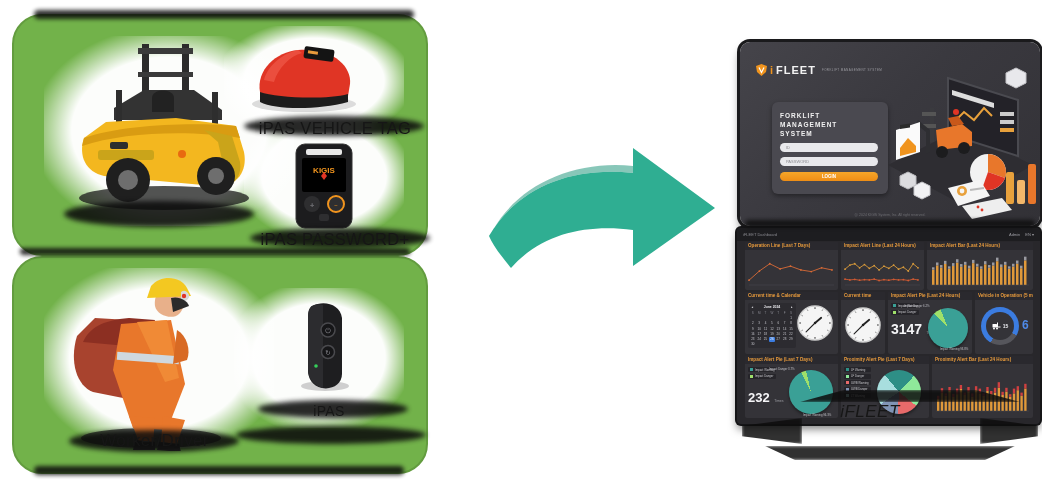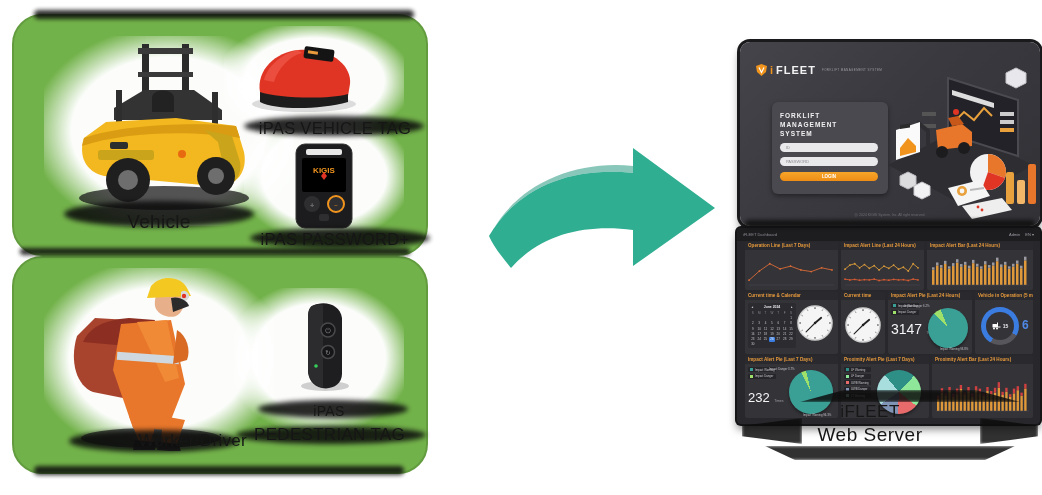--- a/index.html
+++ b/index.html
@@ -41,36 +41,36 @@
   .dash-header .ht{color:#8a8a90;font-size:4px;}
   .dash-header .hr{color:#9a9aa0;font-size:4px;display:flex;gap:5px;}
   .panel{position:absolute;background:#343338;border-radius:2px;overflow:visible;}
   .ptitle{position:absolute;left:0;top:0;right:0;height:8px;background:#2a292e;color:#e89b3c;
     font-size:4.6px;font-weight:bold;line-height:8px;padding-left:3px;white-space:nowrap;overflow:hidden;border-radius:2px 2px 0 0;}
   .chart-svg{position:absolute;left:2px;top:10px;}
   .legend{position:absolute;display:flex;flex-direction:column;gap:1.5px;}
   .lrow{display:flex;align-items:center;gap:2px;background:#26252a;padding:.5px 2px;border-radius:1px;}
   .lsw{width:3px;height:3px;flex:none;}
   .ltx{color:#c9c9ce;font-size:2.8px;white-space:nowrap;}
-  .bigval{color:#f5f5f7;font-weight:normal;}
+  .bigval{color:#f5f5f7;font-weight:bold;}
   .unit{color:#9a9aa0;font-size:3.5px;}
   .pie{position:absolute;border-radius:50%;}
   .pielab{position:absolute;color:#c2c2c8;font-size:2.8px;white-space:nowrap;line-height:1.2;}
   .cal{position:absolute;background:#2c2b30;border-radius:2px;padding:1px 2px;}
   .cal-head{display:flex;justify-content:space-between;align-items:center;color:#e8e8ec;font-size:3.4px;font-weight:bold;padding:1px 1px;}
   .cal-grid{display:grid;grid-template-columns:repeat(7,1fr);gap:.6px;margin-top:1px;}
   .cal-grid span{font-size:3px;color:#c4c4ca;text-align:center;width:5.6px;line-height:4.6px;}
   .cal-grid span.wd{color:#8a8a92;}
   .cal-grid span.sel{background:#3b7ce0;color:#fff;border-radius:1px;}
   .clockc{position:absolute;}
   .gauge-ring{position:absolute;border-radius:50%;}
   .gauge-hole{position:absolute;border-radius:50%;background:#343338;display:flex;align-items:center;justify-content:center;gap:2px;}
   .gauge-num{color:#e9e9ee;font-size:5px;font-weight:bold;}
   .gauge-out{position:absolute;color:#4f8ae8;font-weight:bold;font-size:12px;}
-  .caption{position:absolute;color:#161616;text-align:center;letter-spacing:.5px;}
+  .caption{position:absolute;color:#161616;text-align:center;letter-spacing:.5px;font-style:italic;}
   .wedge{position:absolute;background:#0d0d0d;opacity:.85;filter:blur(1.5px);}
 </style>
 </head>
 <body>
 
 <div class="stage">
 
   <div class="green-box box-top">
     <div class="glow" style="left:30px;top:20px;width:250px;height:190px;"></div>
     <div class="glow" style="left:210px;top:10px;width:180px;height:110px;"></div>
@@ -91,21 +91,20 @@
       <path d="M150,92 l28,6 8,26 c2,12 -4,20 -12,24 l-10,-44 Z" fill="#caa41a"></path>
       <rect x="44" y="112" width="56" height="10" rx="3" fill="#caa41a"></rect>
       <circle cx="74" cy="142" r="22" fill="#1f1f1f"></circle>
         <circle cx="74" cy="142" r="10" fill="#6e6e6e"></circle>
       <circle cx="162" cy="138" r="19" fill="#1f1f1f"></circle>
         <circle cx="162" cy="138" r="8" fill="#6e6e6e"></circle>
       <circle cx="128" cy="116" r="4" fill="#e86a10"></circle>
       <rect x="56" y="104" width="18" height="7" rx="2" fill="#2e2e2e"></rect>
     </svg>
     <div class="blob" style="left:50px;top:185px;width:190px;height:26px;"></div>
-    <div class="lbl" style="left:55px;top:196px;width:180px;font-size:19px;">Vehicle</div>
 
     <svg width="116" height="74" style="position:absolute;left:232px;top:24px;" viewBox="0 0 116 74">
       <ellipse cx="58" cy="64" rx="52" ry="8" fill="#dcdcdc"></ellipse>
       <path d="M14,52 C10,30 30,12 52,10 C86,7 106,26 104,44 L102,56 C70,64 38,64 16,58 Z" fill="#e03525"></path>
       <path d="M14,52 C30,58 80,60 102,54 l0,8 c-30,8 -72,8 -88,0 Z" fill="#1d1d1d"></path>
       <path d="M52,10 C40,12 22,24 18,40 l10,2 C32,28 44,16 56,13 Z" fill="#f05a48" opacity=".7"></path>
       <rect x="58" y="8" width="30" height="12" rx="2" fill="#141414" transform="rotate(8 73 14)"></rect>
       <rect x="62" y="11" width="10" height="3" fill="#e89b3c" transform="rotate(8 67 12)"></rect>
     </svg>
     <div class="blob" style="left:230px;top:100px;width:180px;height:20px;"></div>
@@ -145,36 +144,35 @@
       <path d="M122,26 a5,5 0 1 1 0,8 Z" fill="#d8d8d8"></path>
         <circle cx="125" cy="30" r="2.2" fill="#e03525"></circle>
       <path d="M112,32 c8,-2 16,2 18,8 l-16,6 Z" fill="#2b2b2b"></path>
       <path d="M70,150 l10,26 14,2 2,-26 Z" fill="#e8772b"></path>
       <path d="M104,150 l-2,26 16,2 8,-24 Z" fill="#e8772b"></path>
       <path d="M76,174 l20,2 0,8 -22,0 Z" fill="#2b2b2b"></path>
       <path d="M100,176 l20,2 2,8 -24,-2 Z" fill="#2b2b2b"></path>
       <path d="M118,64 c10,6 14,20 10,30 l-14,4 Z" fill="#d86a24"></path>
     </svg>
     <div class="blob" style="left:55px;top:172px;width:170px;height:22px;"></div>
-    <div class="lbl" style="left:48px;top:174px;width:185px;font-size:17px;text-align:right;">Worker/Driver</div>
+    <div class="lbl" style="left:48px;top:174px;width:185px;font-size:17px;">Worker/Driver</div>
 
     <svg width="58" height="92" style="position:absolute;left:282px;top:42px;" viewBox="0 0 58 92">
       <ellipse cx="29" cy="86" rx="24" ry="5" fill="#cfcfcf"></ellipse>
       <path d="M16,6 C28,0 44,4 46,18 L46,74 C46,84 36,90 26,88 C16,86 12,78 12,70 L12,18 C12,12 13,8 16,6 Z" fill="#1e1e20"></path>
       <path d="M16,6 C20,4 24,4 27,5 L27,88 C18,86 12,78 12,70 L12,18 C12,12 13,8 16,6 Z" fill="#2c2c2f"></path>
       <circle cx="32" cy="30" r="7" fill="#161618" stroke="#4a4a4e" stroke-width="1.5"></circle>
       <text x="32" y="33" text-anchor="middle" font-size="7" fill="#8a8a90">⏻</text>
       <circle cx="32" cy="52" r="6.5" fill="#161618" stroke="#4a4a4e" stroke-width="1.5"></circle>
       <text x="32" y="55" text-anchor="middle" font-size="6.5" fill="#8a8a90">↻</text>
       <circle cx="20" cy="66" r="1.8" fill="#35d05a"></circle>
     </svg>
     <div class="blob" style="left:244px;top:142px;width:150px;height:18px;"></div>
     <div class="blob" style="left:222px;top:168px;width:190px;height:18px;"></div>
     <div class="lbl" style="left:240px;top:146px;width:150px;font-size:14px;text-align:center;">iPAS</div>
-    <div class="lbl" style="left:218px;top:168px;width:195px;font-size:17px;">PEDESTRIAN TAG</div>
 
     <div class="strip" style="left:20px;top:208px;width:370px;height:9px;border-radius:5px;"></div>
   </div>
   <div class="strip" style="left:20px;top:248px;width:390px;height:7px;border-radius:4px;"></div>
 
   <svg class="arrow-wrap" viewBox="0 0 236 132">
     <path d="M6,98 C34,50 88,28 150,35 L150,10 L232,70 L150,128 L150,92 C102,86 58,96 28,130 C20,120 10,108 6,98 Z" fill="#2fae92"></path>
     <path d="M6,98 C34,50 88,28 150,35 L150,28 C92,22 36,46 10,92 Z" fill="#27997f" opacity=".55"></path>
   </svg>
 
@@ -602,14 +600,13 @@
     </div>
   </div>
 
   <div class="strip" style="left:745px;top:220px;width:290px;height:7px;border-radius:4px;"></div>
   <div class="wedge" style="left:800px;top:390px;width:220px;height:12px;clip-path:polygon(20% 0,80% 0,100% 100%,0 100%);"></div>
   <div class="wedge" style="left:765px;top:446px;width:250px;height:14px;clip-path:polygon(0 0,100% 0,88% 100%,12% 100%);"></div>
   <div class="wedge" style="left:742px;top:418px;width:60px;height:26px;clip-path:polygon(0 30%,100% 0,100% 100%,0 70%);"></div>
   <div class="wedge" style="left:980px;top:418px;width:58px;height:26px;clip-path:polygon(0 0,100% 30%,100% 70%,0 100%);"></div>
 
   <div class="caption" style="left:770px;top:402px;width:200px;font-size:17px;">iFLEET</div>
-  <div class="caption" style="left:770px;top:424px;width:200px;font-size:19px;">Web Server</div>
 </div>
 
 </body></html>

